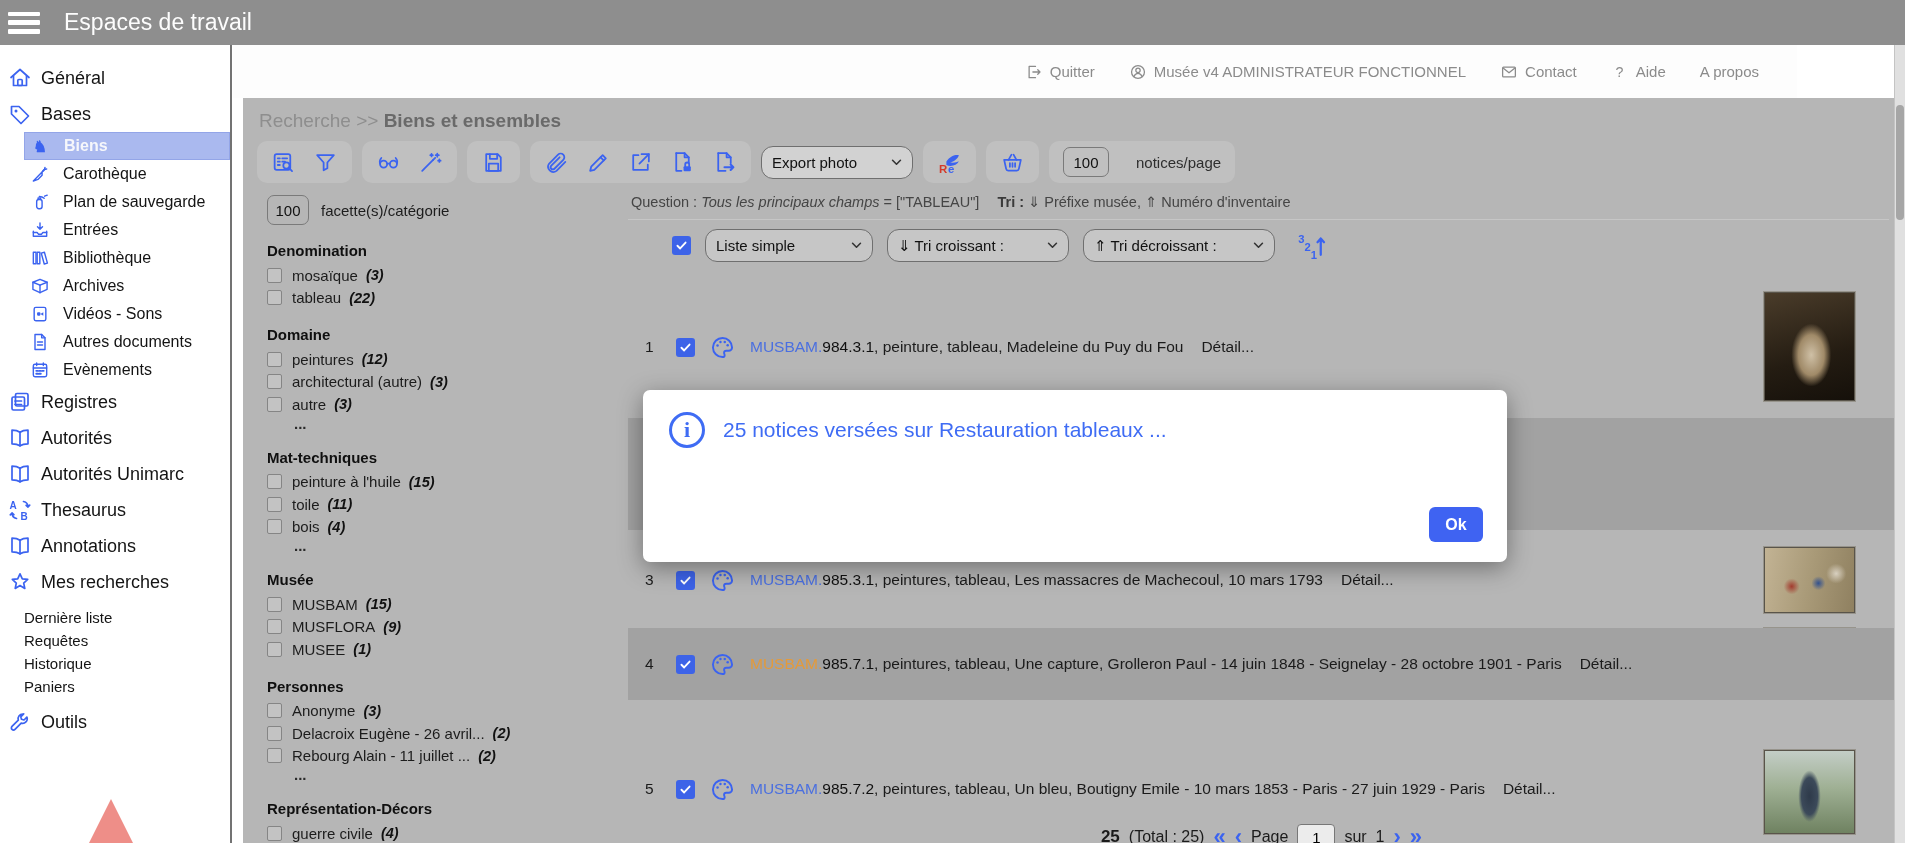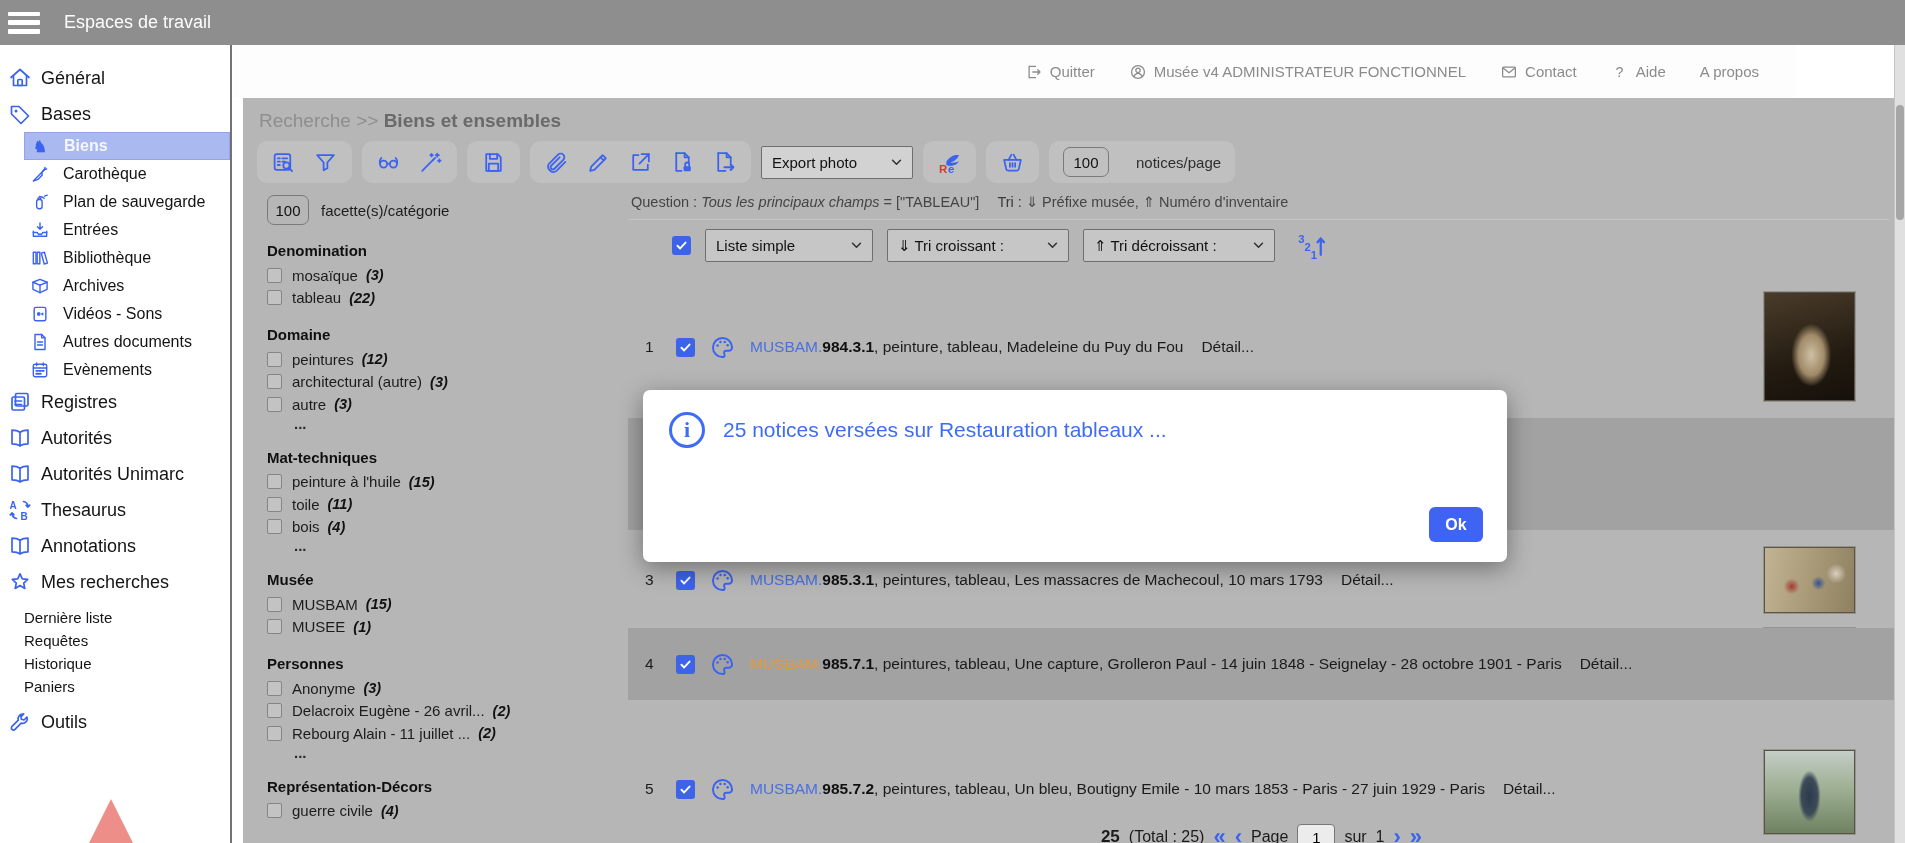--- a/index.html
+++ b/index.html
@@ -6,21 +6,21 @@
     font-family:"Liberation Sans",sans-serif;background:#fff;position:relative}
   *{box-sizing:border-box}
   .icon{display:inline-block;color:#3b63f0;flex:none}
   .icon svg{width:100%;height:100%;display:block}
 
   
   .topbar{position:absolute;left:0;top:0;width:1905px;height:45px;background:#8e8e8e;
     display:flex;align-items:center;color:#fff}
   .hamburger{width:32px;height:22px;margin-left:8px;display:flex;flex-direction:column;justify-content:space-between;cursor:pointer}
   .hamburger span{display:block;height:4.5px;background:#fff;border-radius:1px}
-  .menu-label{margin-left:24px;font-size:18px;color:#fdfdfd}
+  .menu-label{margin-left:24px;font-size:23px;color:#fdfdfd}
   .app-title{position:absolute;right:10px;top:6px;font-size:25px;font-weight:bold;letter-spacing:.3px;color:#fff}
 
   
   .sidebar{position:absolute;left:0;top:45px;width:232px;height:798px;background:#fff;
     border-right:2px solid #737373;padding-top:15px;overflow:hidden}
   .sb-item{display:flex;align-items:center;cursor:pointer;color:#141414}
   .sb-item.lv1{height:36px;font-size:18px;padding-left:8px}
   .sb-item.lv1 .icon{width:24px;height:24px;margin-right:9px}
   .sb-item.lv2{height:28px;font-size:16px;padding-left:30px}
   .sb-item.lv2 .icon{width:20px;height:20px;margin-right:13px}
@@ -38,21 +38,21 @@
   .hlink .icon{color:#8b8b8b;width:18px;height:18px}
 
   
   .panel{position:absolute;left:243px;top:98px;width:1652px;height:745px;background:#b6b6b6;overflow:hidden}
   .breadcrumb{padding:12px 0 0 16px;font-size:19px;color:#8e8e8e}
   .breadcrumb b{color:#6a6a6a;font-weight:bold}
   .toolbar{display:flex;align-items:center;gap:10px;margin:9px 0 0 14px;height:42px}
   .tb-group{display:flex;align-items:center;gap:17px;background:#c0c0c0;border-radius:10px;height:42px;padding:0 14px}
   .tb-group .icon{width:25px;height:25px;cursor:pointer}
   .fakeselect{display:flex;align-items:center;justify-content:space-between;background:#d2d2d2;
-    border:1.5px solid #6f6f6f;border-radius:2px;height:33px;padding:0 10px;font-size:15px;color:#111;cursor:pointer}
+    border:1.5px solid #6f6f6f;border-radius:12px;height:33px;padding:0 10px;font-size:15px;color:#111;cursor:pointer}
   .fakeselect .chev{width:11px;height:7px;margin-left:12px;color:#333}
   .export-sel{width:152px}
   .perpage input{width:46px;height:30px;border:1.5px solid #7a7a7a;border-radius:7px;background:transparent;
     text-align:center;font-size:15px;font-family:inherit;color:#111}
   .perpage span{font-size:15px;color:#2e2e2e;margin-left:10px}
 
   
   .facets{position:absolute;left:24px;top:97px;width:355px}
   .facet-count{display:flex;align-items:center}
   .facet-count input{width:42px;height:30px;border:1.5px solid #7a7a7a;border-radius:7px;background:transparent;
@@ -62,39 +62,39 @@
   .facet-item{display:flex;align-items:center;height:22.5px;cursor:pointer}
   .facet-item .cb{width:15px;height:15px;border:1.5px solid #858585;border-radius:2px;background:rgba(255,255,255,.18);margin-right:10px;flex:none}
   .facet-item .lab{font-size:15px;color:#1c1c1c}
   .facet-item .cnt{font-size:14.5px;font-weight:bold;font-style:italic;color:#111;margin-left:8px}
   .facet-more{font-size:15px;font-weight:bold;color:#2a2a2a;padding-left:27px;line-height:16px;cursor:pointer}
 
   
   .results-head{position:absolute;left:385px;top:96px;right:6px}
   .question{font-size:14.5px;color:#454545;padding-left:3px}
   .question .qfield{font-style:italic}
-  .question .tri{font-weight:normal;color:#3a3a3a;margin-left:14px}
+  .question .tri{font-weight:bold;color:#3a3a3a;margin-left:14px}
   .rdivider{height:1px;background:#c6c6c6;margin-top:9px}
   .sortrow{display:flex;align-items:center;margin-top:9px;padding-left:44px;gap:14px}
   .checkbox{width:19px;height:19px;border-radius:3px;background:#3d63e8;display:flex;align-items:center;justify-content:center;cursor:pointer;flex:none}
   .checkbox svg{width:13px;height:13px}
   .sel-view{width:168px;background:#c6c6c6}
   .sel-asc{width:182px;background:#c6c6c6}
   .sel-desc{width:192px;background:#c6c6c6}
   .sort321{width:30px;height:30px;margin-left:8px;cursor:pointer}
 
   .rrow{position:absolute;left:385px;right:0;display:flex;align-items:center;padding-left:17px}
   .rrow.band{background:#a2a2a2}
   .rrow .num{width:16px;font-size:15.5px;color:#1b1b1b;text-align:left;flex:none}
   .rrow .checkbox{margin-left:15px}
   .rrow .palette{width:27px;height:27px;margin-left:14px;cursor:pointer}
   .rrow .rtext{font-size:15.5px;color:#1b1b1b;margin-left:14px;white-space:nowrap}
   .rtext .pfx{color:#4a6fe0;cursor:pointer}
   .rtext .pfx.orange{color:#e59a39}
-  .rtext .inv{font-weight:bold;color:#101010}
+  .rtext .inv{font-weight:normal;color:#101010}
   .rtext .detail{margin-left:18px;cursor:pointer}
   .thumb{position:absolute;right:40px;width:91px;border:1px solid #59544a;box-shadow:0 0 0 1px #97948c}
   .t1{background:radial-gradient(ellipse 32% 42% at 52% 58%,#cfc0a6 0%,#a08a68 45%,rgba(0,0,0,0) 70%),linear-gradient(165deg,#4a3c2a 0%,#241c12 60%,#15100a 100%)}
   .t2{background:radial-gradient(ellipse 26% 42% at 48% 50%,#9b7f5d 0%,#b49a76 40%,rgba(0,0,0,0) 66%),linear-gradient(#dad5c7,#cdc7b7)}
   .t3{background:radial-gradient(circle 8px at 30% 60%,#a33b2e,rgba(0,0,0,0)),radial-gradient(circle 7px at 60% 55%,#32518f,rgba(0,0,0,0)),radial-gradient(circle 10px at 80% 40%,#d8d0c0,rgba(0,0,0,0)),linear-gradient(100deg,#c2b394 0%,#a99a78 50%,#8f8060 100%)}
   .t4{background:radial-gradient(circle 9px at 45% 55%,#4e3b28,rgba(0,0,0,0)),radial-gradient(circle 5px at 62% 48%,#b04335,rgba(0,0,0,0)),linear-gradient(#a8b29b 0%,#77815f 55%,#5d6647 100%)}
   .t5{background:radial-gradient(ellipse 18% 45% at 50% 55%,#2e3a4a 0%,#3c4a5a 50%,rgba(0,0,0,0) 70%),linear-gradient(#c3cdc6 0%,#9fb094 45%,#6f8261 100%)}
 
   .pagination{position:absolute;left:385px;right:0;top:726px;display:flex;align-items:center;justify-content:center;gap:9px;font-size:16px;color:#1b1b1b}
   .pagination .pcount{font-weight:bold;font-size:17px}
@@ -540,20 +540,25 @@
             <span class="cnt">(4)</span>
           </div>
           <div class="facet-more">...</div>
         </div>
         <div class="facet-group">
           <div class="facet-title">Musée</div>
           <div class="facet-item">
             <span class="cb"></span>
             <span class="lab">MUSBAM</span>
             <span class="cnt">(15)</span>
+          </div>
+          <div class="facet-item">
+            <span class="cb"></span>
+            <span class="lab">MUSFLORA</span>
+            <span class="cnt">(9)</span>
           </div>
           <div class="facet-item">
             <span class="cb"></span>
             <span class="lab">MUSEE</span>
             <span class="cnt">(1)</span>
           </div>
         </div>
         <div class="facet-group">
           <div class="facet-title">Personnes</div>
           <div class="facet-item">

